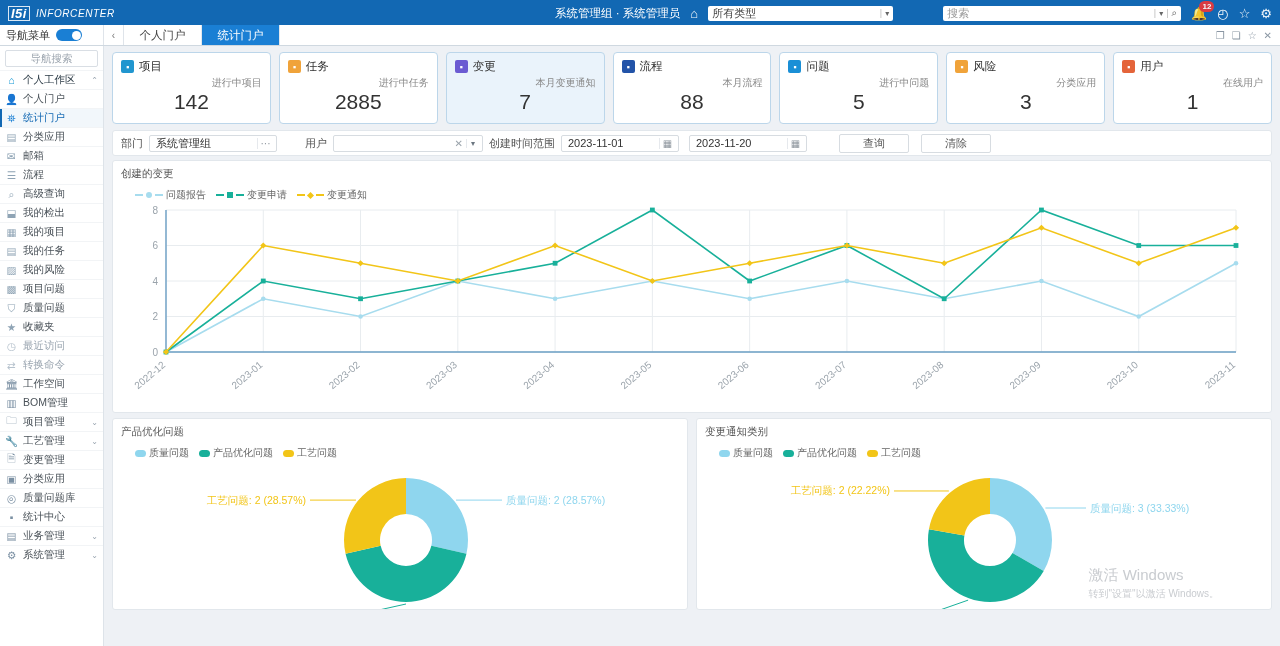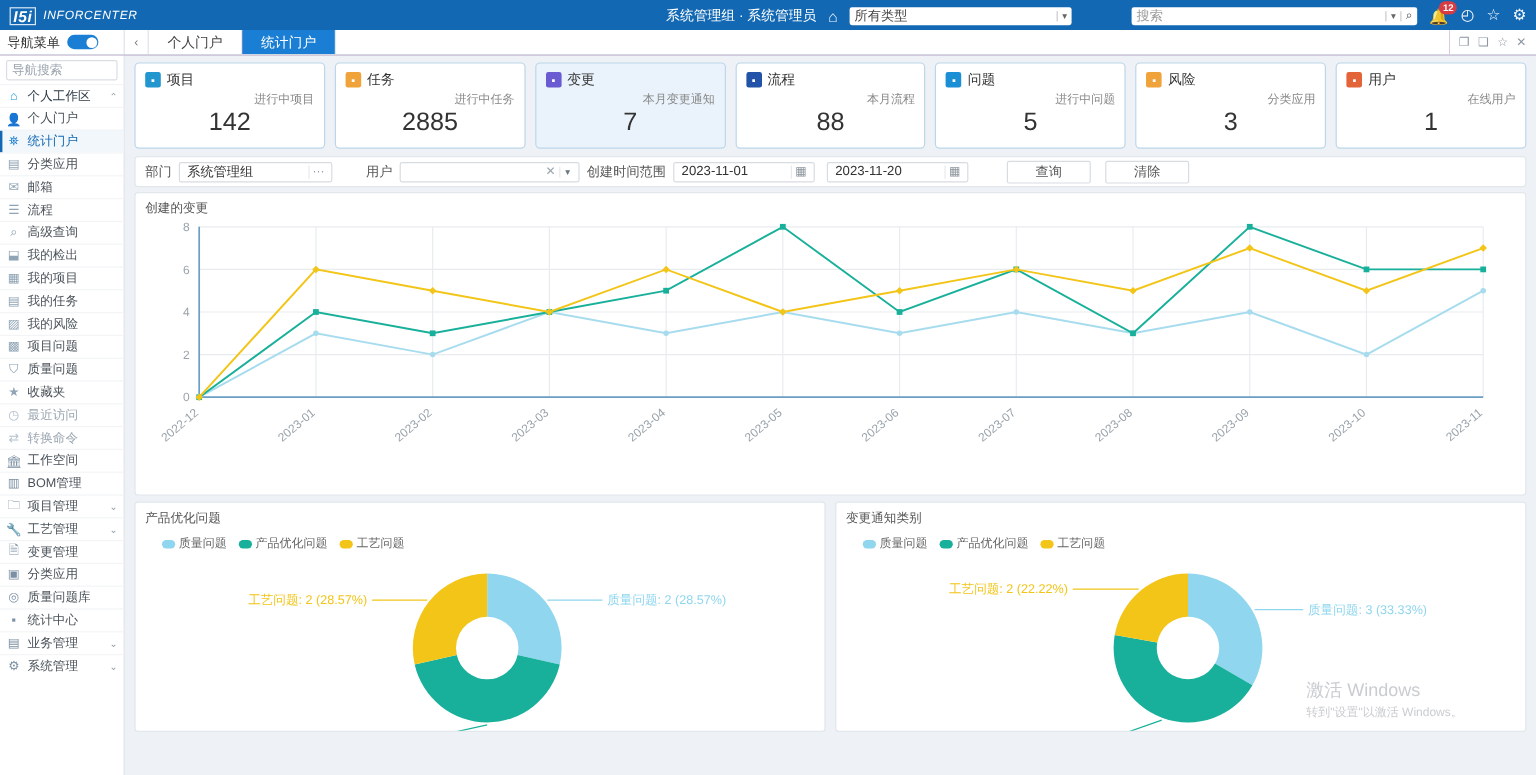--- a/index.html
+++ b/index.html
@@ -34,21 +34,21 @@
   .sep { color: #bbb; margin: 0 3px; font-size: 9px; }
   .caret { font-size: 8px; color: #666; }
   .mag { font-size: 10px; color: #555; }
   .ticon { font-size: 13px; opacity: .95; position: relative; cursor: default; }
   .badge {
     position: absolute; top: -5px; right: -7px; background: #e4393c; color: #fff;
     border-radius: 7px; font-size: 8px; line-height: 9px; padding: 1px 3px; font-weight: bold;
   }
   
   .tabstrip {
-    height: 20px; background: #701a75; display: flex; align-items: flex-end;
+    height: 20px; background: #15803d; display: flex; align-items: flex-end;
     border-bottom: 1px solid #cfd8e0; position: relative;
   }
   .navmenu-box {
     width: 104px; height: 20px; background: #fff; display: flex; align-items: center;
     gap: 6px; padding-left: 6px; border-right: 1px solid #dfe4ea;
   }
   .navmenu-label { font-size: 11px; color: #333; }
   .switch {
     width: 26px; height: 12px; border-radius: 7px; background: #1a7fd4; position: relative;
   }
@@ -74,20 +74,21 @@
   
   .body-wrap { display: flex; height: 600px; }
   .sidebar {
     width: 104px; background: #fff; border-right: 1px solid #dde3e9;
     display: flex; flex-direction: column; overflow: hidden;
   }
   .navsearch {
     margin: 4px 5px 3px 5px; height: 17px; border: 1px solid #d9dee4; border-radius: 2px;
     display: flex; align-items: center; padding: 0 4px; font-size: 10.5px; color: #9aa3ad;
     background: #fff;
+    justify-content: center;
   }
   .nav-list { flex: 1; overflow: hidden; }
   .nav-item {
     height: 19px; display: flex; align-items: center; gap: 5px; padding: 0 5px;
     font-size: 10.5px; color: #4a5259; position: relative; border-top: 1px solid #f2f4f6;
   }
   .nav-item .ni { width: 13px; text-align: center; font-size: 10.5px; color: #8fa4b5; }
   .nav-item.grp { color: #2b3a45; font-weight: normal; }
   .nav-item.grp .ni { color: #1a9ad6; }
   .nav-item.section .ni { color: #7b90a3; }
@@ -408,20 +409,40 @@
       <div class="f-field" style="width:118px;margin-left:4px">
         <span class="fv">2023-11-20</span>
         <span class="f-btn-ico">▦</span>
       </div>
       <div class="btn" style="margin-left:26px">查询</div>
       <div class="btn" style="margin-left:6px">清除</div>
     </div>
 
     <div class="panel chart-panel">
       <div class="chart-title">创建的变更</div>
+      <div class="legend" id="line-legend">
+          <span class="lg">
+            <span class="dash" style="background:#a7dcee"></span>
+            <span class="mk circle" style="background:#a7dcee"></span>
+            <span class="dash" style="background:#a7dcee"></span>
+            <span>问题报告</span>
+          </span>
+          <span class="lg">
+            <span class="dash" style="background:#18b09a"></span>
+            <span class="mk " style="background:#18b09a"></span>
+            <span class="dash" style="background:#18b09a"></span>
+            <span>变更申请</span>
+          </span>
+          <span class="lg">
+            <span class="dash" style="background:#f2c518"></span>
+            <span class="mk diamond" style="background:#f2c518"></span>
+            <span class="dash" style="background:#f2c518"></span>
+            <span>变更通知</span>
+          </span>
+        </div>
       <svg id="line-svg" width="1140" height="198">
           <line x1="45" y1="150" x2="1115" y2="150" stroke="#e8ecef" stroke-width="1"></line>
           <text x="37" y="153.5" text-anchor="end" font-size="10" fill="#9aa3ab" font-family="Liberation Sans, sans-serif">0</text>
           <line x1="45" y1="114.5" x2="1115" y2="114.5" stroke="#e8ecef" stroke-width="1"></line>
           <text x="37" y="118" text-anchor="end" font-size="10" fill="#9aa3ab" font-family="Liberation Sans, sans-serif">2</text>
           <line x1="45" y1="79" x2="1115" y2="79" stroke="#e8ecef" stroke-width="1"></line>
           <text x="37" y="82.5" text-anchor="end" font-size="10" fill="#9aa3ab" font-family="Liberation Sans, sans-serif">4</text>
           <line x1="45" y1="43.5" x2="1115" y2="43.5" stroke="#e8ecef" stroke-width="1"></line>
           <text x="37" y="47" text-anchor="end" font-size="10" fill="#9aa3ab" font-family="Liberation Sans, sans-serif">6</text>
           <line x1="45" y1="8" x2="1115" y2="8" stroke="#e8ecef" stroke-width="1"></line>

